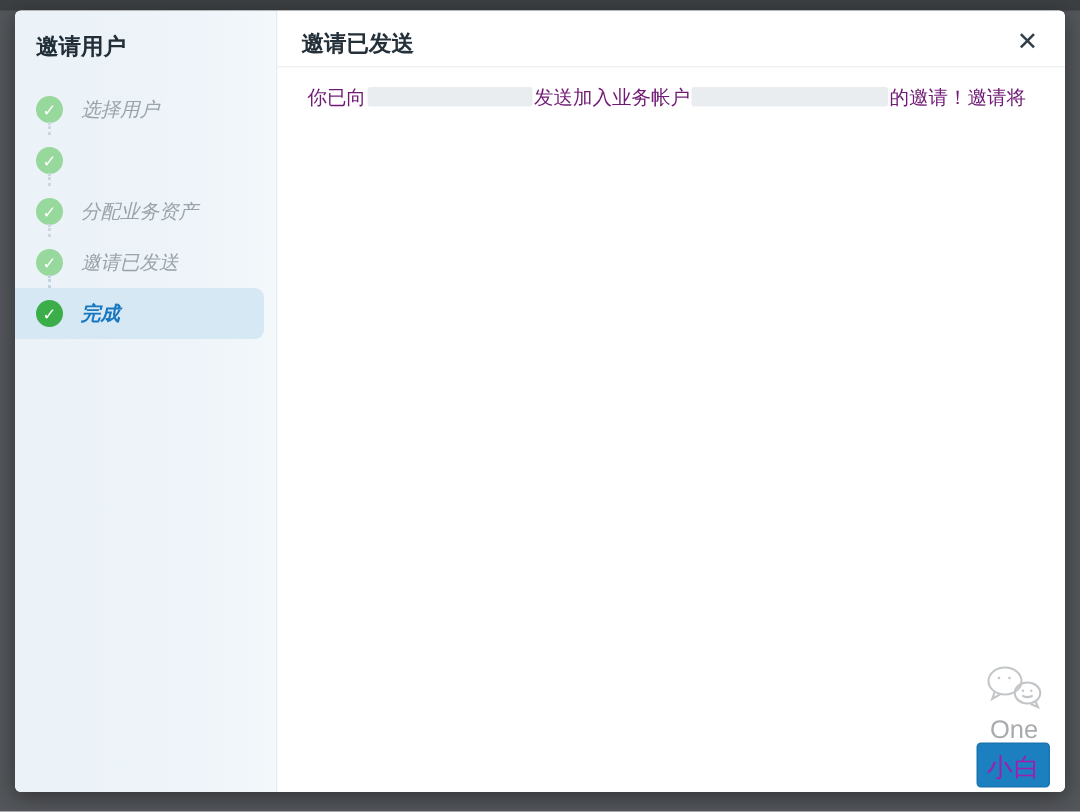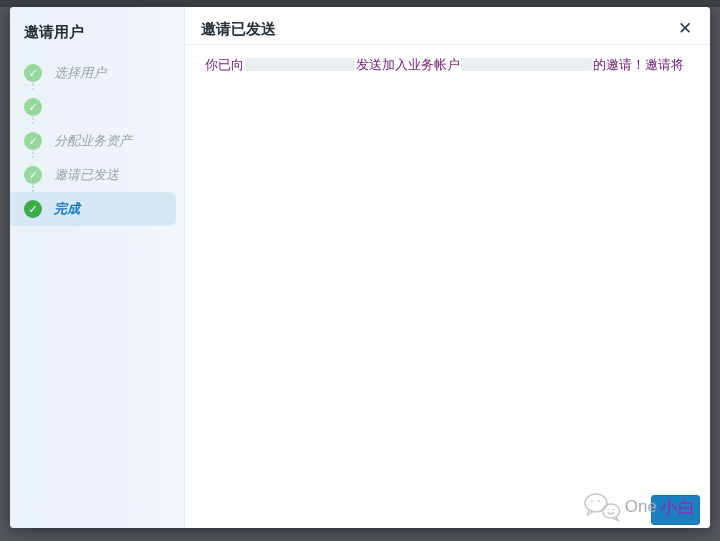--- a/index.html
+++ b/index.html
@@ -95,20 +95,21 @@
     width: 49px; height: 30px;
     background: #1c7fc0; border: 1px solid #1a74b0; border-radius: 3px;
     color: #ffffff; font-size: 14px; cursor: pointer;
   }
   .watermark {
     position: absolute; right: 14px; bottom: 5px;
     display: flex; align-items: center; gap: 3px;
     pointer-events: none;
     color: #a8acae; font-size: 17px;
     z-index: 5;
+    flex-direction: column;
   }
   .watermark .wm-icon { width: 40px; height: 32px; }
   .watermark .wm-on-btn { color: #a21caf; letter-spacing: 1px; }
 </style>
 </head>
 <body>
 
 <div class="top-chrome"></div>
 
 <div class="dialog">

